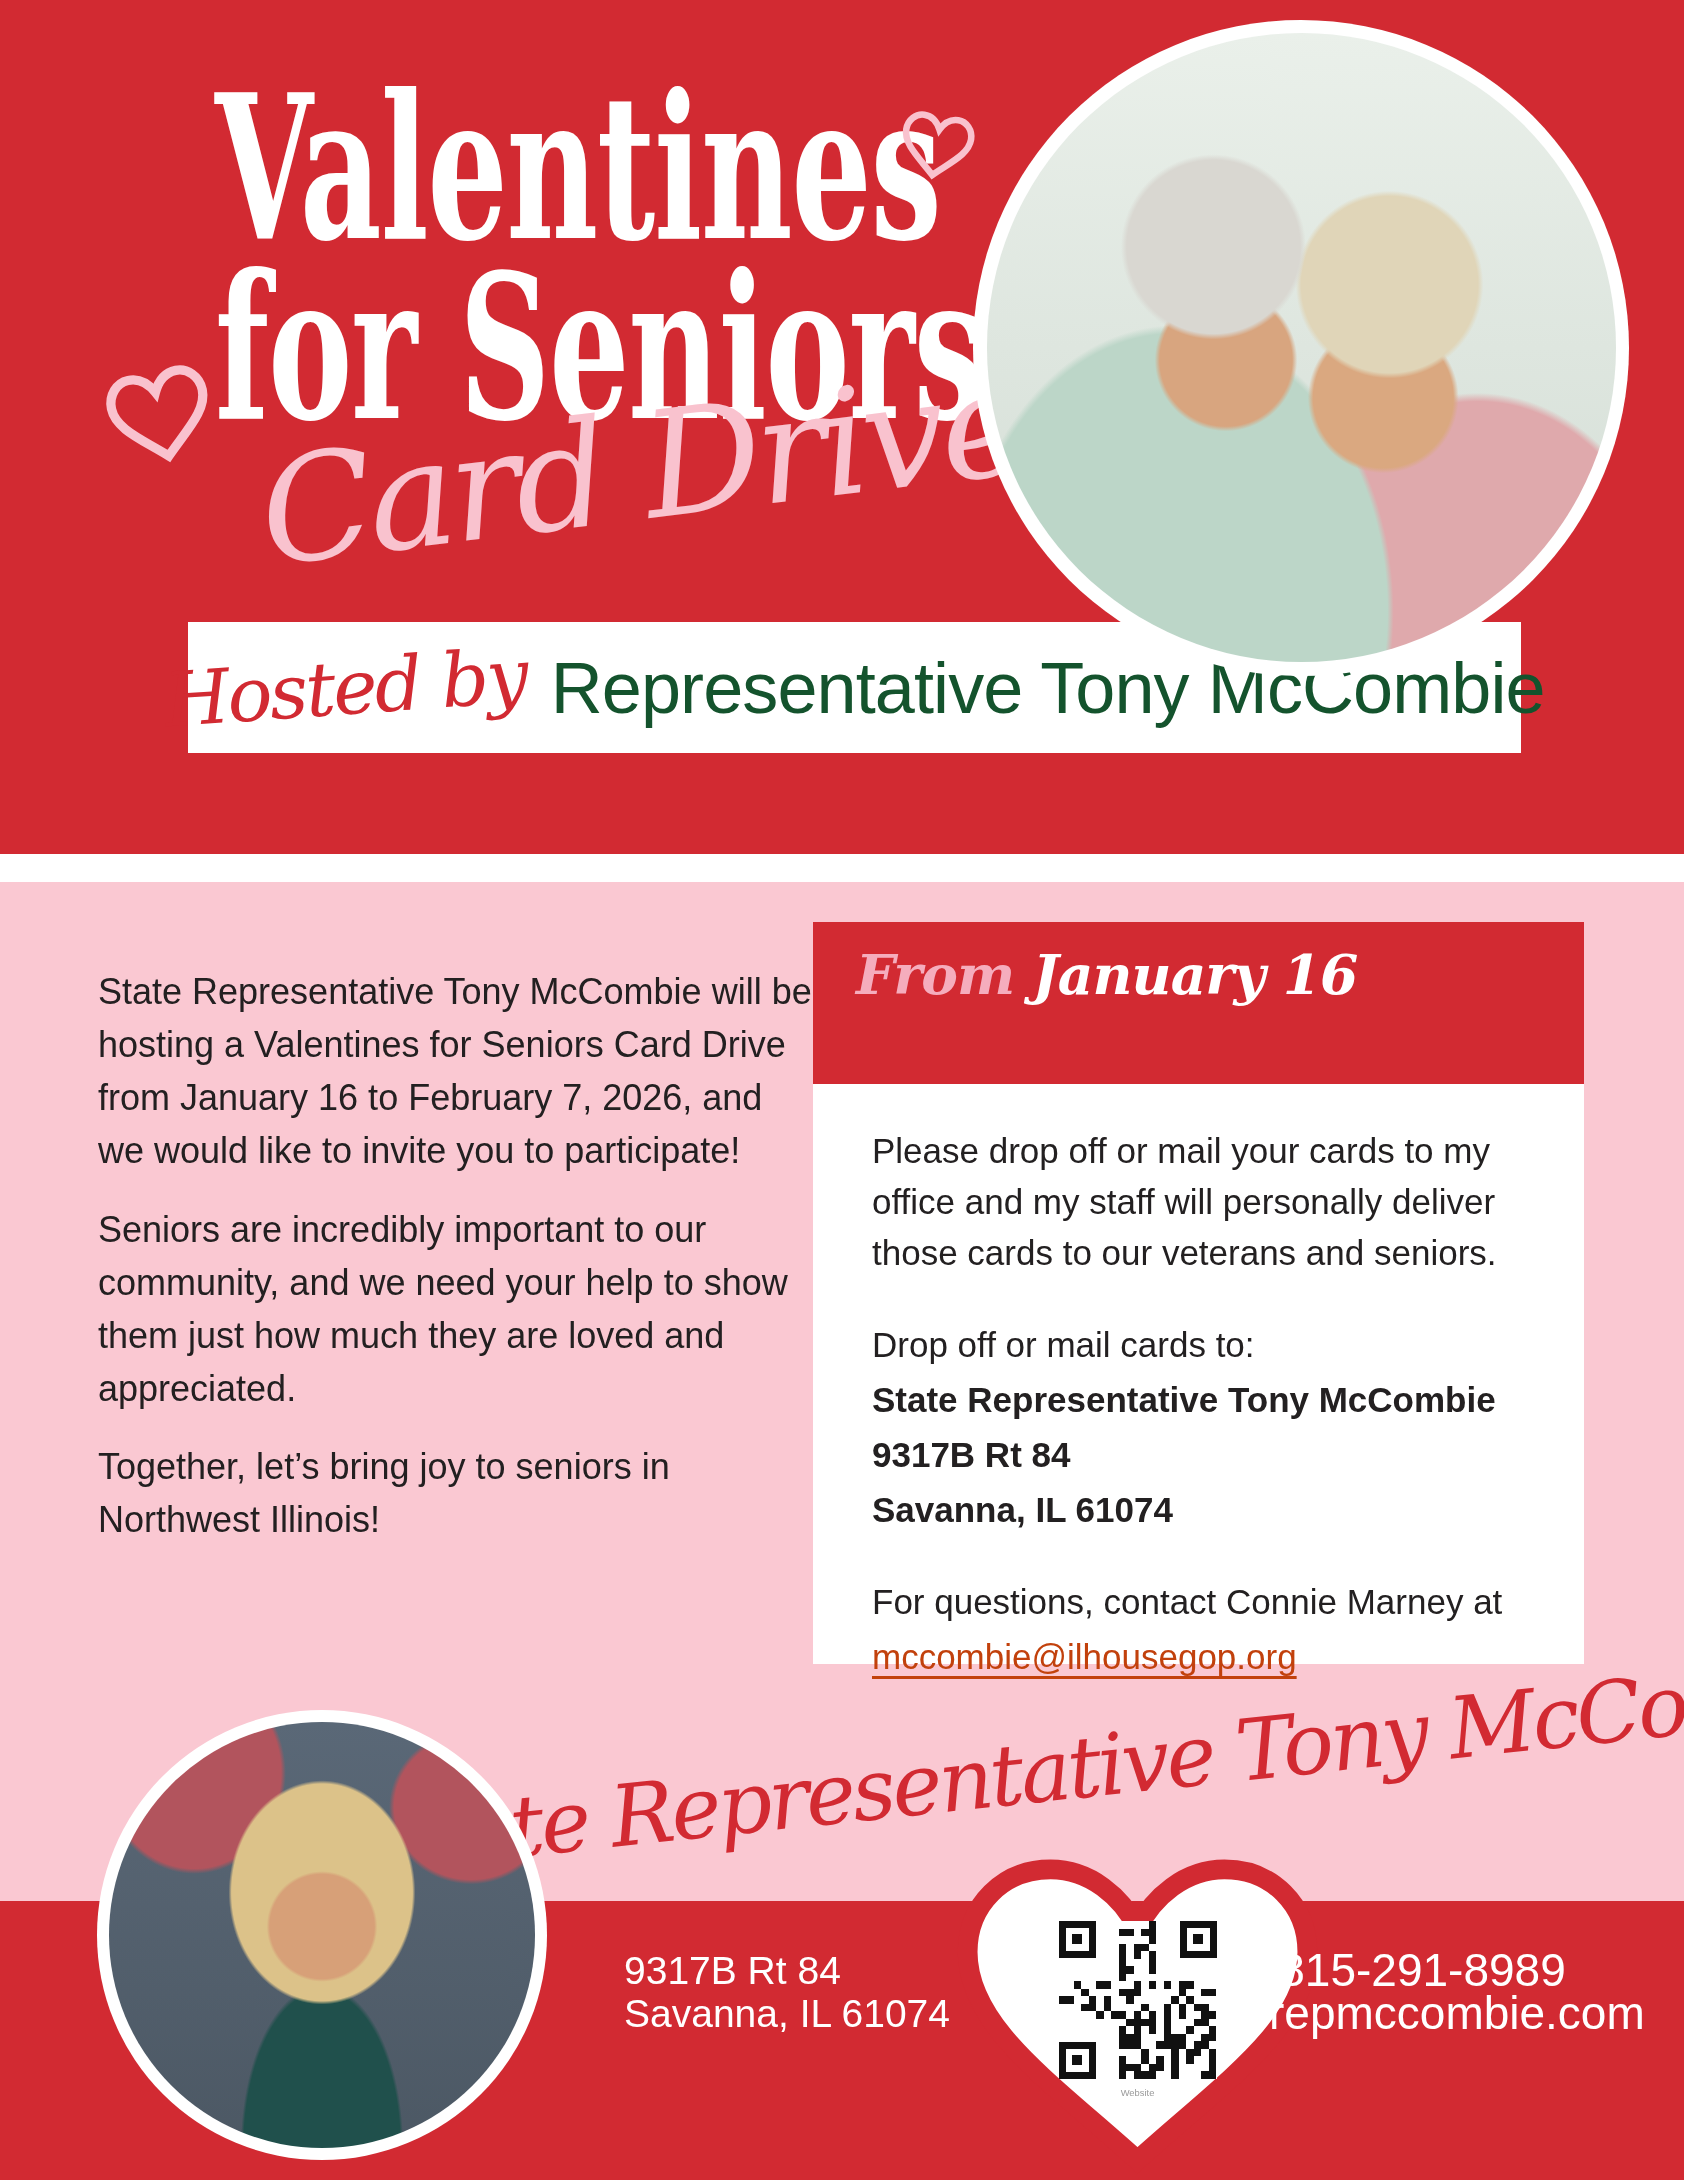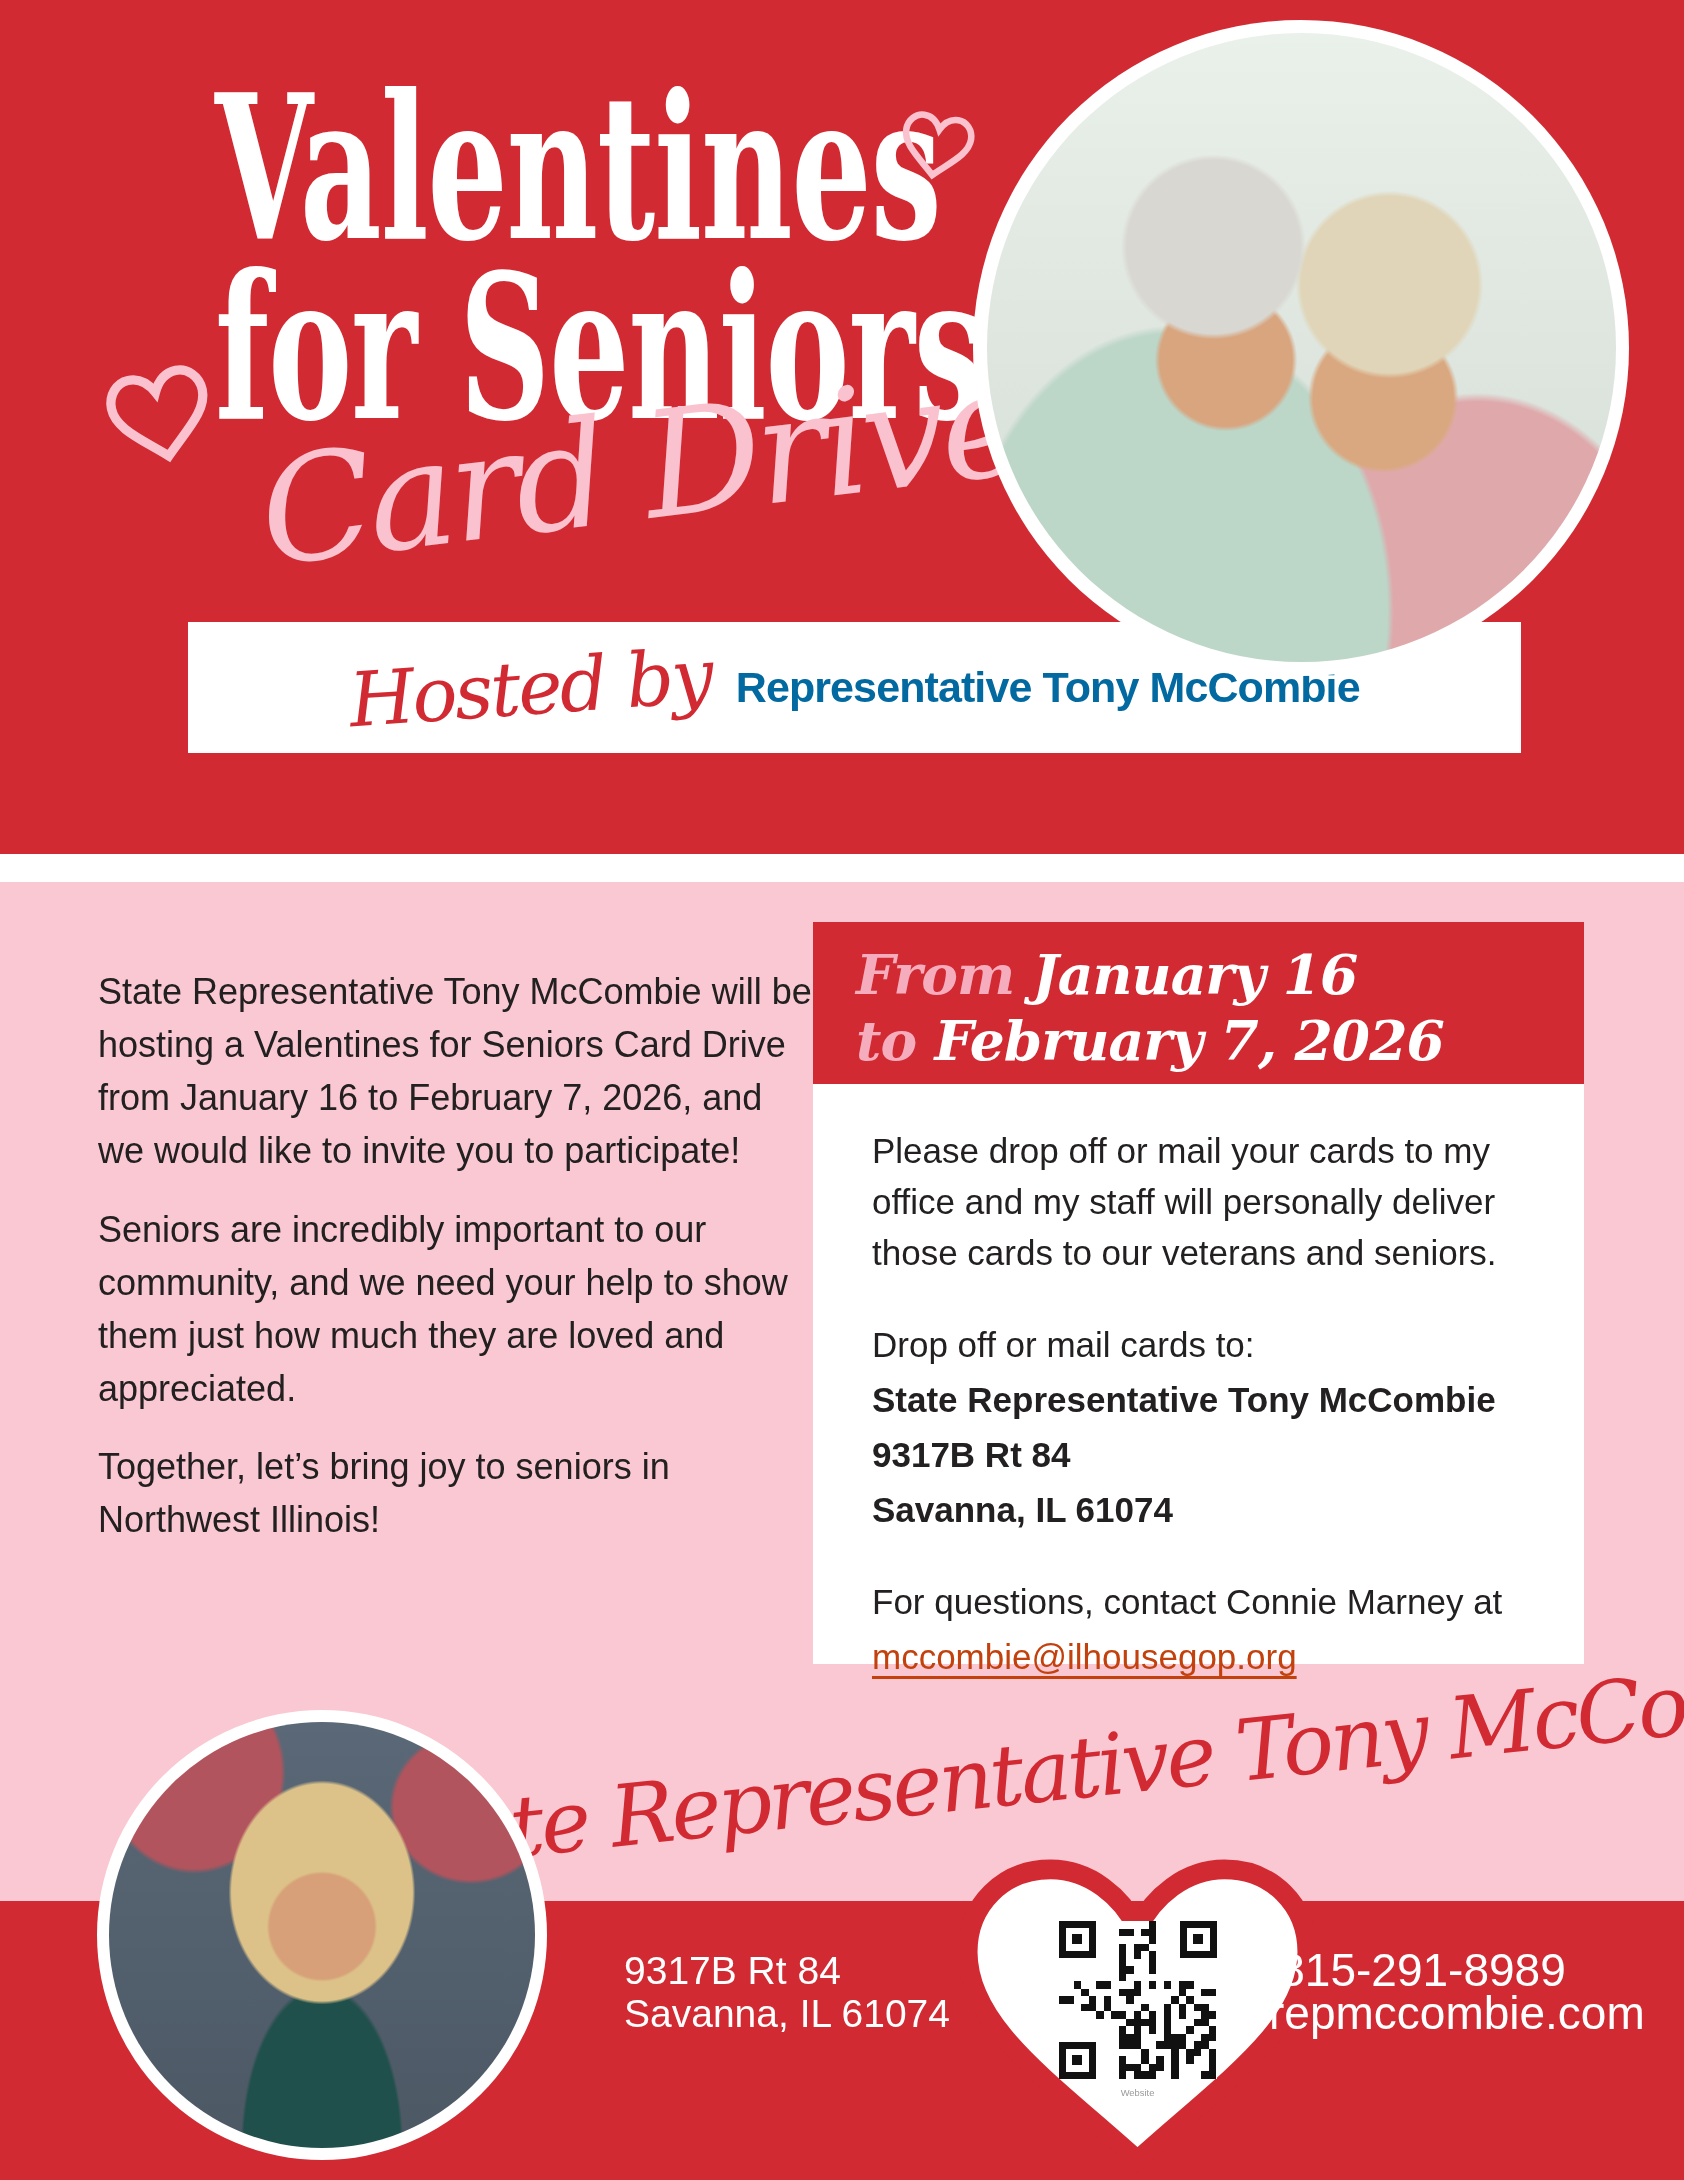--- a/index.html
+++ b/index.html
@@ -16,21 +16,21 @@
             font-size:200px;line-height:0.9;transform:scaleX(0.63);transform-origin:left top;
             white-space:nowrap;letter-spacing:-1.7px;}
   .script{font-family:"DejaVu Serif","Liberation Serif",serif;font-style:italic;}
   .card-drive{position:absolute;left:251px;top:430px;color:#F9C2CE;font-size:147px;
               letter-spacing:-5.1px;transform:rotate(-7deg);transform-origin:left top;white-space:nowrap;}
   .heart-outline{position:absolute;}
   
   .hosted-banner{position:absolute;left:188px;top:622px;width:1333px;height:131px;background:#ffffff;
                  display:flex;align-items:center;justify-content:center;gap:24px;white-space:nowrap;}
   .hosted-script{color:#D22A32;font-size:75px;letter-spacing:-2.6px;transform:rotate(-4deg);}
-  .hosted-name{color:#0369a1;font-size:43px;font-weight:bold;letter-spacing:-0.9px;}
+  .hosted-name{color:#14532d;font-size:72px;font-weight:normal;letter-spacing:-0.9px;}
   
   .couple-circle{position:absolute;left:973px;top:19.6px;width:656px;height:656px;border-radius:50%;
                  background:#ffffff;display:flex;align-items:center;justify-content:center;z-index:5;}
   .couple-photo{width:629px;height:629px;border-radius:50%;
     background:
       radial-gradient(circle at 36% 34%, #d9d7d1 0 15%, rgba(0,0,0,0) 16%),
       radial-gradient(circle at 64% 40%, #e0d5b8 0 16%, rgba(0,0,0,0) 17%),
       radial-gradient(circle at 38% 52%, #d8a57f 0 13%, rgba(0,0,0,0) 14%),
       radial-gradient(circle at 63% 58%, #daa880 0 13%, rgba(0,0,0,0) 14%),
       radial-gradient(ellipse at 30% 92%, #bcd6c8 0 34%, rgba(0,0,0,0) 35%),
@@ -124,24 +124,20 @@
     <p>State Representative Tony McCombie will be hosting a Valentines for Seniors Card Drive from January 16 to February 7, 2026, and we would like to invite you to participate!</p>
     <p>Seniors are incredibly important to our community, and we need your help to show them just how much they are loved and appreciated.</p>
     <p>Together, let’s bring joy to seniors in Northwest Illinois!</p>
   </div>
 
   <div class="card">
     <div class="card-header">
       <div>
         <span class="accent">From</span>
         <span>January 16</span>
-      </div>
-      <div>
-        <span class="accent">to</span>
-        <span>February 7, 2026</span>
       </div>
     </div>
     <div class="card-body">
       <p>Please drop off or mail your cards to my office and my staff will personally deliver those cards to our veterans and seniors.</p>
       <div class="block">
         <p>Drop off or mail cards to:</p>
         <p class="bold">State Representative Tony McCombie</p>
         <p class="bold">9317B Rt 84</p>
         <p class="bold">Savanna, IL 61074</p>
       </div>

